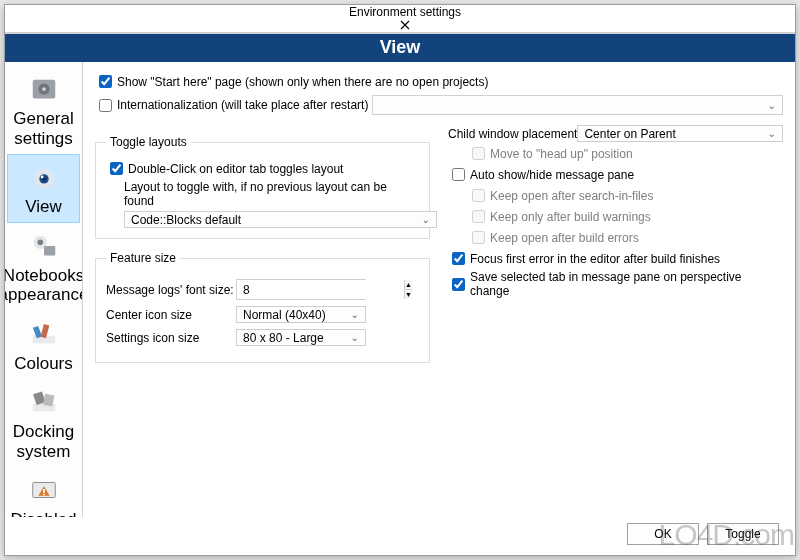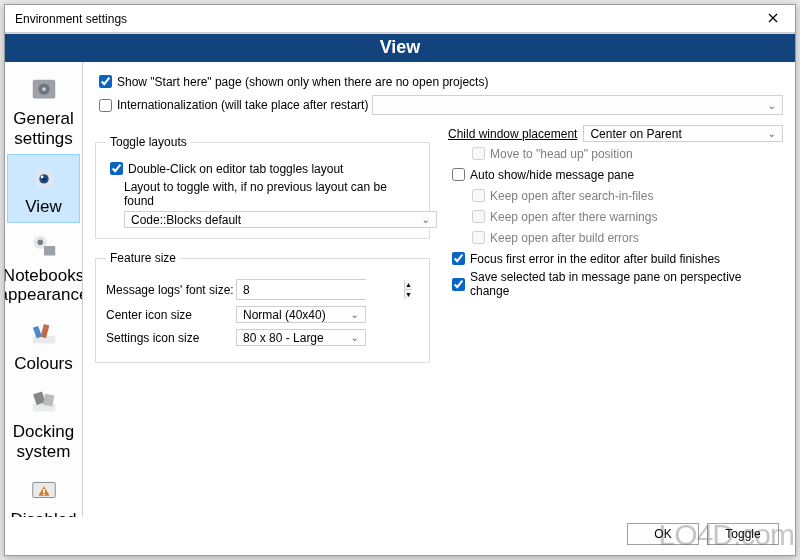--- a/index.html
+++ b/index.html
@@ -20,20 +20,21 @@
     border:1px solid #9c9c9c;
     display:flex; flex-direction:column;
     box-shadow: 0 2px 8px rgba(0,0,0,0.25);
   }
   .titlebar {
     height:28px;
     display:flex; align-items:center;
     padding:0 0 0 10px;
     border-bottom:1px solid #d0d0d0;
     font-size:12px;
+    flex-direction:column;
   }
   .titlebar-title { flex:1; }
   .titlebar-close {
     width:44px; height:28px;
     display:flex; align-items:center; justify-content:center;
     cursor:pointer;
   }
   .blue-band {
     background:#12437c;
     color:#fff;
@@ -120,21 +121,21 @@
   .spinner {
     display:flex; border:1px solid #cfcfcf; height:21px;
   }
   .spinner-input {
     flex:1; border:none; padding:0 6px; font-size:12px; outline:none;
   }
   .spinner-btns { width:16px; display:flex; flex-direction:column; border-left:1px solid #cfcfcf; }
   .sp-btn { flex:1; display:flex; align-items:center; justify-content:center; font-size:7px; line-height:1; cursor:pointer; background:#f5f5f5; }
   .sp-btn:first-child { border-bottom:1px solid #cfcfcf; }
   .right-label-row { display:flex; align-items:center; margin:2px 0; }
-  .right-label { flex:none; margin-right:6px;text-decoration:underline; }
+  .right-label { flex:none; margin-right:0; }
   .indent { margin-left:20px; }
   
   .footer {
     display:flex; justify-content:flex-end; align-items:center;
     gap:8px;
     padding:6px 16px 10px 0;
   }
   .btn {
     min-width:72px;
     height:22px;
@@ -323,21 +324,21 @@
             <input type="checkbox" class="chk" style="">
             <span>Auto show/hide message pane</span>
           </label>
 
           <label class="row indent dim">
             <input type="checkbox" class="chk" disabled="" style="">
             <span>Keep open after search-in-files</span>
           </label>
           <label class="row indent dim">
             <input type="checkbox" class="chk" disabled="" style="">
-            <span>Keep open after there warnings</span>
+            <span>Keep only after build warnings</span>
           </label>
           <label class="row indent dim">
             <input type="checkbox" class="chk" disabled="" style="">
             <span>Keep open after build errors</span>
           </label>
 
           <label class="row">
             <input type="checkbox" class="chk" checked="" style="">
             <span>Focus first error in the editor after build finishes</span>
           </label>

